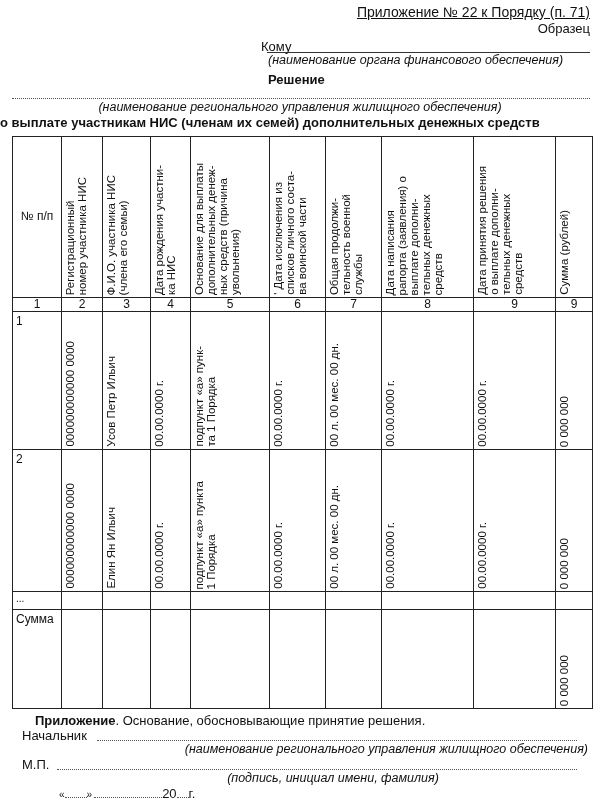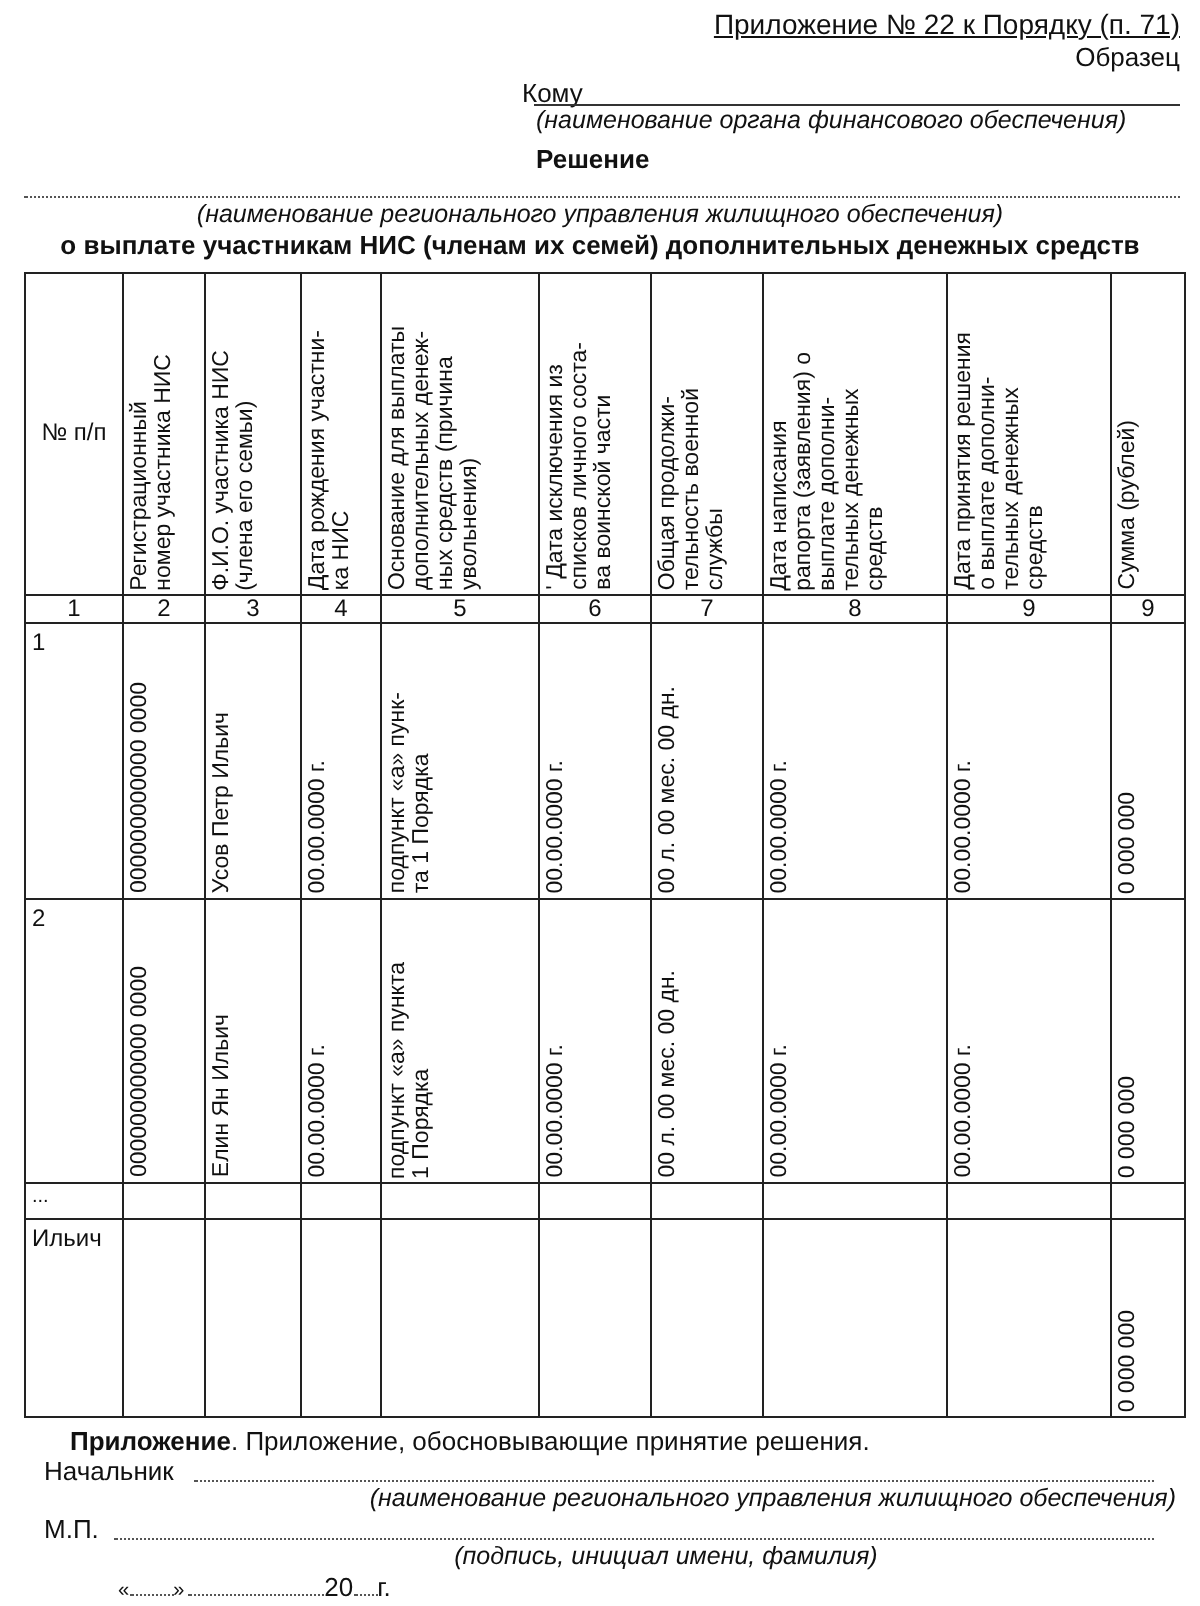--- a/index.html
+++ b/index.html
@@ -6,21 +6,21 @@
   body { width: 600px; height: 803px; background: #fff; color: #111; font-family: "Liberation Sans", sans-serif; position: relative; overflow: hidden; }
   .abs { position: absolute; }
   .appendix { right: 10px; top: 4px; font-size: 14px; text-decoration: underline; white-space: nowrap; }
   .sample { right: 10px; top: 21px; font-size: 13px; }
   .to-label { left: 229px; top: 39px; font-size: 13px; margin-left: 32px; }
   .to-line { left: 267px; top: 52px; width: 323px; border-bottom: 1px solid #333; }
   .to-caption { left: 268px; top: 53px; font-size: 12.5px; font-style: italic; white-space: nowrap; }
   .decision { left: 268px; top: 72px; font-size: 13px; font-weight: bold; }
   .reg-line { left: 12px; top: 98px; width: 578px; border-bottom: 1px dotted #555; }
   .reg-caption { left: 0; width: 600px; top: 100px; font-size: 12.5px; font-style: italic; text-align: center; }
-  .title { left: 0; width: 600px; top: 115px; font-size: 13px; font-weight: bold; text-align: center; white-space: nowrap; }
+  .title { left: 0; width: 600px; top: 115px; font-size: 13px; font-weight: bold; white-space: nowrap; }
 
   table.grid { position: absolute; left: 12px; top: 136px; width: 580px; border-collapse: collapse; table-layout: fixed; }
   table.grid td { border: 1px solid #222; font-size: 11.5px; position: relative; overflow: hidden; padding: 0; }
   table.grid td.dot-r { border-right: 1px dotted #555; }
   tr.hdr td { height: 161px; }
   tr.nums td { height: 14px; text-align: center; font-size: 12px; line-height: 13px; }
   tr.r1 td { height: 138px; }
   tr.r2 td { height: 142px; }
   tr.dots td { height: 18px; }
   tr.total td { height: 99px; }
@@ -203,38 +203,38 @@
     <td></td>
     <td class="dot-r"></td>
     <td class="dot-r"></td>
     <td></td>
     <td></td>
     <td></td>
     <td></td>
   </tr>
   <tr class="total">
     <td class="dot-r">
-          <span class="rownum">Ильич</span>
+          <span class="rownum">Сумма</span>
         </td>
     <td></td>
     <td></td>
     <td></td>
     <td class="dot-r"></td>
     <td class="dot-r"></td>
     <td></td>
     <td></td>
     <td></td>
     <td>
           <div class="vert">0 000 000</div>
         </td>
   </tr>
 </tbody>
   </table>
 
-<div class="abs footer-app"><b>Приложение</b><span>. Приложение, обосновывающие принятие решения.</span></div>
+<div class="abs footer-app"><b>Приложение</b><span>. Основание, обосновывающие принятие решения.</span></div>
 
 <div class="abs chief-label">Начальник</div>
 <div class="abs dotline" style="left:97px;top:740px;width:480px;"></div>
 <div class="abs chief-caption">(наименование регионального управления жилищного обеспечения)</div>
 
 <div class="abs mp-label">М.П.</div>
 <div class="abs dotline" style="left:57px;top:769px;width:520px;"></div>
 <div class="abs sig-caption">(подпись, инициал имени, фамилия)</div>
 
 <div class="abs date-line">

